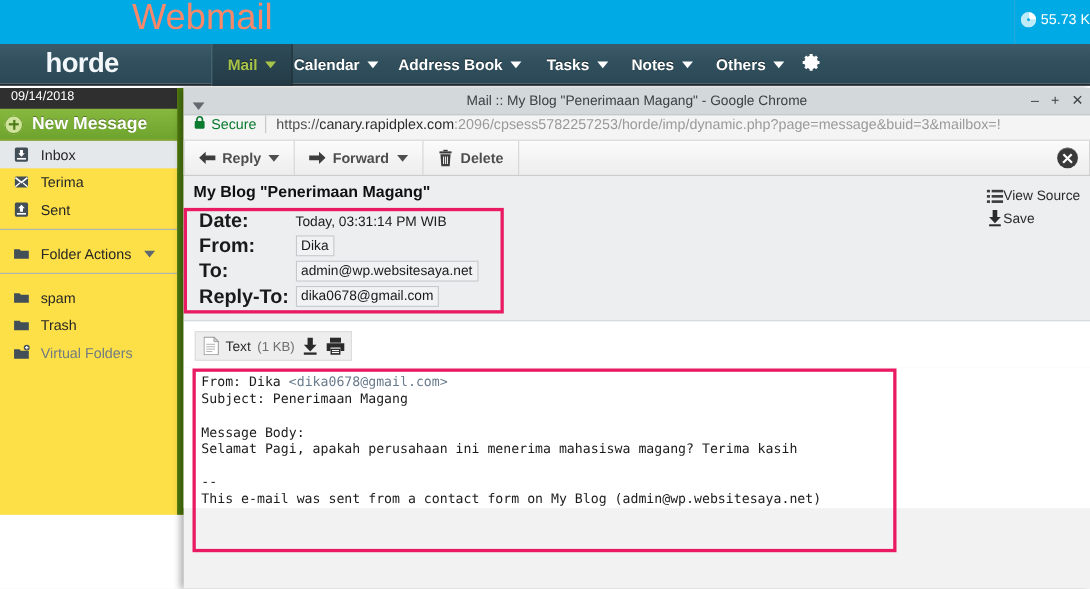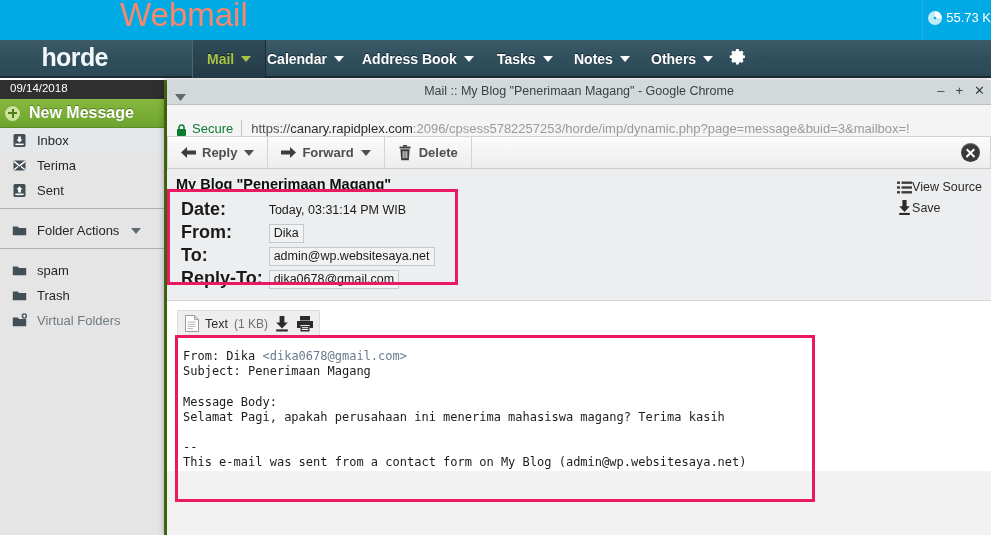--- a/index.html
+++ b/index.html
@@ -77,23 +77,23 @@
     display: inline-block;
   }
   #gear-tab {
     position: absolute; top: 40px; left: 718px; width: 38px; height: 38px;
     display: flex; align-items: center; justify-content: center;
     cursor: pointer;
   }
 
   
   #sidebar {
-    position: absolute; left: 0; top: 80px; width: 167px; height: 455px;
-    background: #e5e5e5;
-    border-right: 3px solid #4d7c0f;
+    position: absolute; left: 0; top: 80px; width: 167px; height: 388px;
+    background: #fde047;
+    border-right: 6px solid #4d7c0f;
   }
   #sidebar-date {
     height: 19px; background: #2f2f2f; color: #ffffff;
     font-size: 11.5px; padding: 2px 0 0 10px;
   }
   #new-message {
     height: 29px;
     background: linear-gradient(to bottom, #87b83f 0%, #6da32d 100%);
     display: flex; align-items: center; gap: 8px;
     padding-left: 4px; cursor: pointer;
@@ -146,24 +146,24 @@
     text-align: center; font-size: 12.5px; color: #3b4246;
     font-family: "Liberation Sans", sans-serif;
   }
   #chrome-winbtns {
     position: absolute; right: 6px; top: 3px;
     display: flex; gap: 11px; font-size: 13px; color: #3b4246;
   }
   #chrome-winbtns span { cursor: pointer; line-height: 16px; }
 
   #chrome-urlbar {
-    position: relative; height: 32px;
+    position: relative; height: 23px;
     background: #f4f4f4;
     border-bottom: 1px solid #d2d2d2;
-    display: flex; align-items: flex-end;
+    display: flex; align-items: flex-start;
     padding-left: 9px; overflow: hidden;
   }
   #lock-icon { width: 11px; height: 13px; flex: none; margin-right: 5px; }
   #secure-text { font-size: 13px; color: #0b7b30; margin-right: 8px; white-space: nowrap; }
   #url-pipe { width: 1px; height: 16px; background: #c4c4c4; margin-right: 9px; flex: none; }
   #url-text {
     font-size: 13px; color: #9a9a9a; white-space: nowrap;
     font-family: "Liberation Sans", sans-serif;
   }
   #url-text b { color: #2b2b2b; font-weight: normal; }

